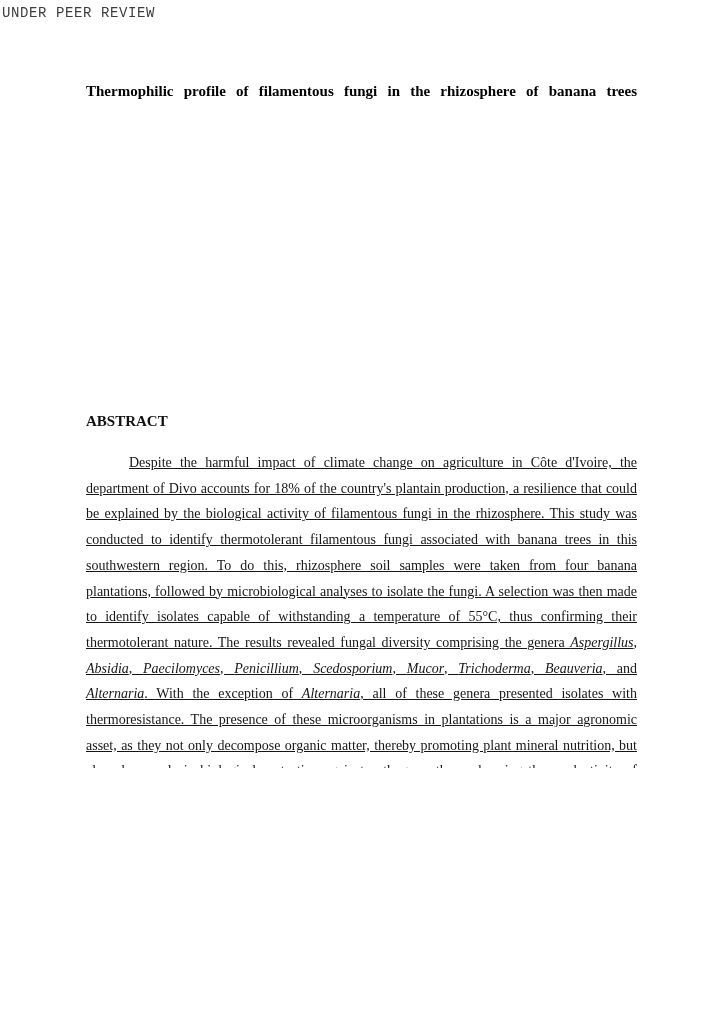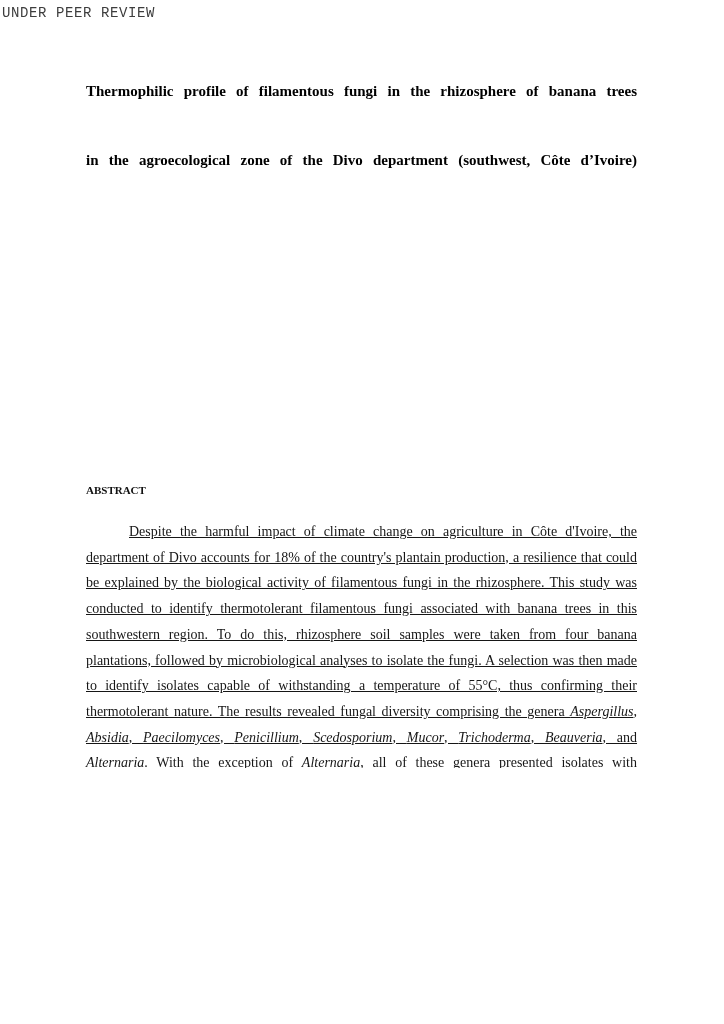--- a/index.html
+++ b/index.html
@@ -40,21 +40,21 @@
     color: #000000;
   }
   .title-line {
     text-align: justify;
     text-align-last: justify;
     margin-top: 38px;
   }
   .abstract-heading {
     margin-top: 301px;
     font-weight: bold;
-    font-size: 11px;
+    font-size: 15px;
     line-height: 26px;
     color: #111111;
   }
   .abstract-paragraph {
     margin: 16px 0 0 0;
     font-size: 14px;
     line-height: 25.7px;
     text-align: justify;
     text-indent: 43px;
     color: #161616;
@@ -73,21 +73,20 @@
 <body>
 
 <div class="page">
 
   <div class="banner">UNDER PEER REVIEW</div>
 
   <div class="content">
 
     <div class="title">
       <div class="title-line">Thermophilic profile of filamentous fungi in the rhizosphere of banana trees</div>
-      <div class="title-line">in the agroecological zone of the Divo department (southwest, Côte d’Ivoire)</div>
     </div>
 
     <div class="abstract-heading">ABSTRACT</div>
 
     <p class="abstract-paragraph"><span>Despite the harmful impact of climate change on agriculture in Côte d'Ivoire, the department of Divo accounts for 18% of the country's plantain production, a resilience that could be explained by the biological activity of filamentous fungi in the rhizosphere. This study was conducted to identify thermotolerant filamentous fungi associated with banana trees in this southwestern region. To do this, rhizosphere soil samples were taken from four banana plantations, followed by microbiological analyses to isolate the fungi. A selection was then made to identify isolates capable of withstanding a temperature of 55°C, thus confirming their thermotolerant nature. The results revealed fungal diversity comprising the genera </span><span class="it">Aspergillus</span><span>, </span><span class="it">Absidia</span><span>, </span><span class="it">Paecilomyces</span><span>, </span><span class="it">Penicillium</span><span>, </span><span class="it">Scedosporium</span><span>, </span><span class="it">Mucor</span><span>, </span><span class="it">Trichoderma</span><span>, </span><span class="it">Beauveria</span><span>, and </span><span class="it">Alternaria</span><span>. With the exception of </span><span class="it">Alternaria</span><span>, all of these genera presented isolates with thermoresistance. The presence of these microorganisms in plantations is a major agronomic asset, as they not only decompose organic matter, thereby promoting plant mineral nutrition, but also play a role in biological protection against pathogens, thus enhancing the productivity of banana trees in the face of environmental stresses.</span></p>
 
 
   </div>
 </div>
 

